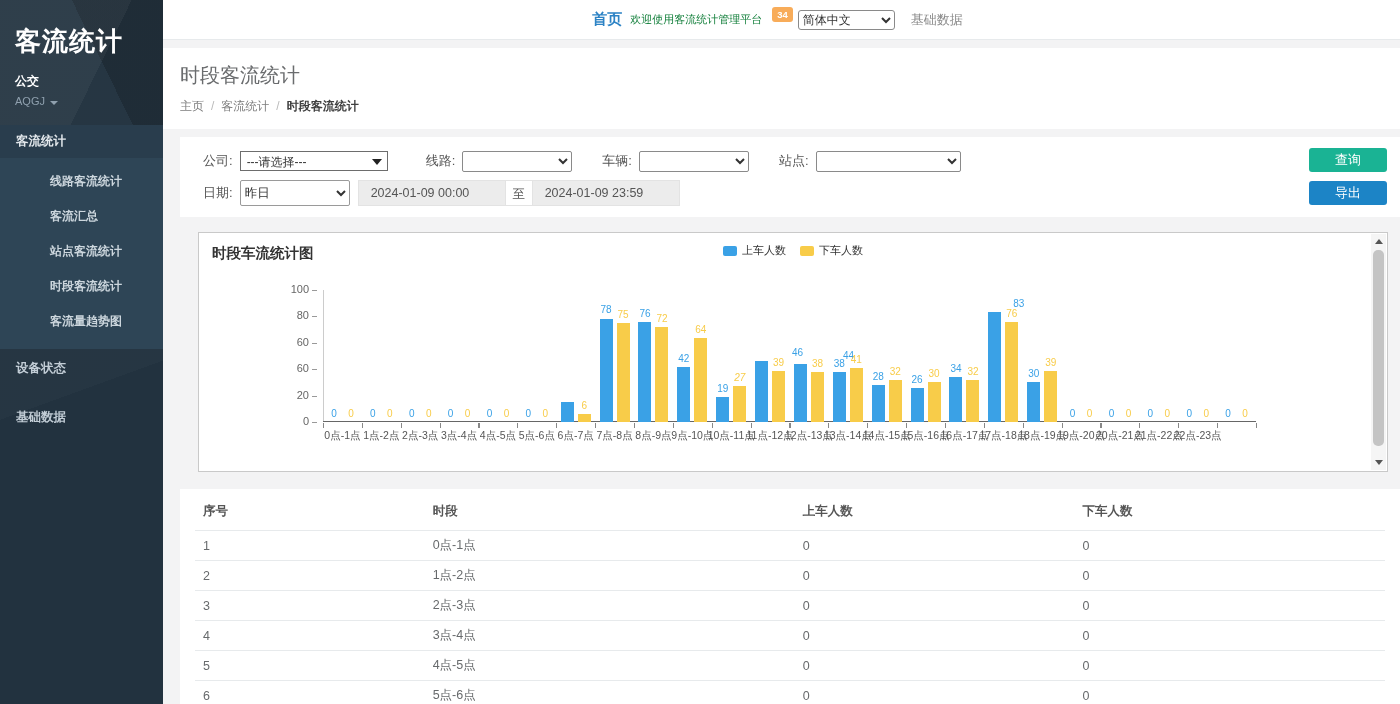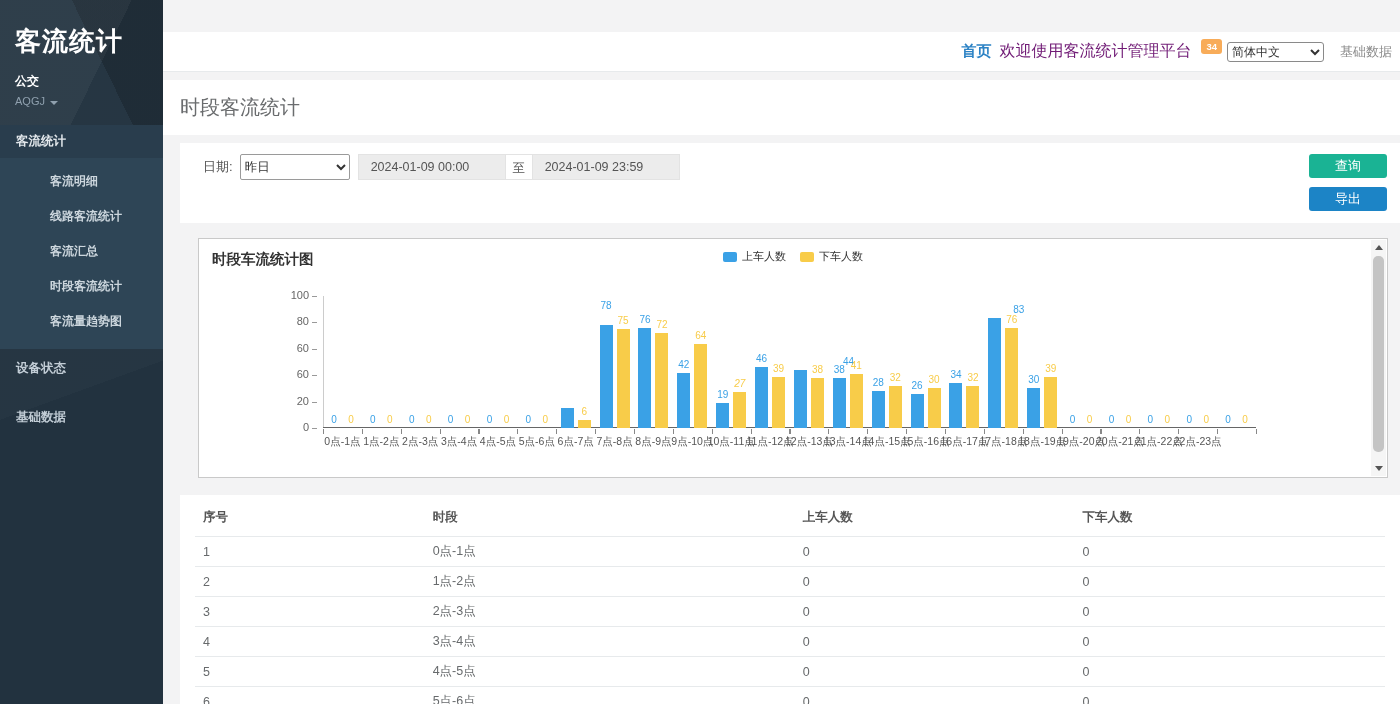--- a/index.html
+++ b/index.html
@@ -24,23 +24,23 @@
   .menu { position:relative; }
   .menu .section-head { background:#293d4d; padding:8px 0 8px 16px; font-size:12.5px; font-weight:bold; color:#e3e8ec; cursor:pointer; }
   .menu .submenu { background:#2e4556; padding:6px 0 10px; }
   .menu .submenu .sub-item { padding:9px 0 9px 50px; font-size:12px; font-weight:bold; color:#ccd6dd; cursor:pointer; }
   .menu .root-item { padding:11px 0 11px 16px; font-size:12.5px; font-weight:bold; color:#c2cdd6; cursor:pointer; }
   .menu .root-item + .root-item { margin-top:10px; }
 
   
   .main { flex:1; display:flex; flex-direction:column; min-width:0; }
   .topbar { height:40px; background:#ffffff; border-bottom:1px solid #e7eaec; flex:none;
-            display:flex; align-items:center; justify-content:flex-end; padding-right:8px;margin-top:32px; }
+            display:flex; align-items:center; justify-content:center; padding-right:8px; }
   .home-link { color:#2d83c5; font-size:15px; font-weight:bold; text-decoration:none; cursor:pointer; margin-right:8px; }
-  .welcome { color:#701a75; font-size:16px; margin-right:10px; }
+  .welcome { color:#15803d; font-size:11px; margin-right:10px; }
   .badge { background:#f8ac59; color:#fff; font-size:9.5px; font-weight:bold; border-radius:3px;
            padding:2px 5px; align-self:flex-start; margin-top:7px; margin-right:5px; cursor:pointer; }
   .lang-select { width:97px; height:20px; font-size:12px; color:#333; border:1px solid #8a8a8a; border-radius:3px; background:#fff; margin-right:16px; }
   .logout { color:#8a8a8a; font-size:13px; text-decoration:none; cursor:pointer; }
 
   .page-heading { background:#ffffff; margin-top:8px; padding:14px 0 14px 17px; }
   .page-heading h1 { font-size:20px; font-weight:normal; color:#6a6c6e; }
   .breadcrumb { margin-top:9px; font-size:12px; color:#7d7d7d; }
   .breadcrumb .sep { margin:0 7px; color:#bbb; }
   .breadcrumb b { color:#404040; }
@@ -112,23 +112,23 @@
     <div class="logo-area">
       <div class="logo">客流统计</div>
       <div class="org">公交</div>
       <div class="account">
         <span>AQGJ</span><span class="caret"></span>
       </div>
     </div>
     <nav class="menu" id="side-menu">
         <div class="section-head">客流统计</div>
         <div class="submenu">
-          <div class="sub-item">客流明细</div>
           <div class="sub-item">线路客流统计</div>
           <div class="sub-item">客流汇总</div>
+          <div class="sub-item">站点客流统计</div>
           <div class="sub-item">时段客流统计</div>
           <div class="sub-item">客流量趋势图</div>
         </div>
         <div class="root-item">设备状态</div>
         <div class="root-item">基础数据</div>
       </nav>
   </aside>
 
   <div class="main">
     <header class="topbar">
@@ -136,25 +136,41 @@
       <span class="welcome">欢迎使用客流统计管理平台</span>
       <span class="badge">34</span>
       <select class="lang-select">
         <option>简体中文</option>
       </select>
       <a class="logout">基础数据</a>
     </header>
 
     <div class="page-heading">
       <h1>时段客流统计</h1>
+      <div class="breadcrumb">
+        <span>主页</span><span class="sep">/</span><span>客流统计</span><span class="sep">/</span><b>时段客流统计</b>
+      </div>
     </div>
 
     <div class="content">
 
       <section class="filter-card">
+        <div class="frow">
+          <span class="flabel">公司:</span>
+          <div class="custom-select">
+            <span>---请选择---</span>
+            <span class="tri"></span>
+          </div>
+          <span class="flabel">线路:</span>
+          <select class="plain w110"><option></option></select>
+          <span class="flabel">车辆:</span>
+          <select class="plain w110"><option></option></select>
+          <span class="flabel">站点:</span>
+          <select class="plain w145"><option></option></select>
+        </div>
         <div class="frow">
           <span class="flabel">日期:</span>
           <select class="date-select"><option>昨日</option></select>
           <div class="date-field">2024-01-09 00:00</div>
           <div class="to-box">至</div>
           <div class="date-field">2024-01-09 23:59</div>
         </div>
         <button class="btn btn-query">查询</button>
         <button class="btn btn-export">导出</button>
       </section>
@@ -260,21 +276,21 @@
               </div>
               <div class="barwrap">
                 <div class="bar" style="height: 7.92px; background: rgb(248, 204, 73);"></div>
                 <div class="vlabel" style="bottom: 10.92px; color: rgb(248, 204, 73);">6</div>
               </div>
               <div class="xlabel">6点-7点</div>
             </div>
             <div class="group">
               <div class="barwrap">
                 <div class="bar" style="height: 102.96px; background: rgb(58, 161, 230);"></div>
-                <div class="vlabel" style="bottom: 117px; color: rgb(58, 161, 230); margin-top: 48px;">78</div>
+                <div class="vlabel" style="bottom: 107px; color: rgb(58, 161, 230); margin-top: 48px;">78</div>
               </div>
               <div class="barwrap">
                 <div class="bar" style="height: 99px; background: rgb(248, 204, 73);"></div>
                 <div class="vlabel" style="bottom: 102px; color: rgb(248, 204, 73);">75</div>
               </div>
               <div class="xlabel">7点-8点</div>
             </div>
             <div class="group">
               <div class="barwrap">
                 <div class="bar" style="height: 100.32px; background: rgb(58, 161, 230);"></div>
@@ -304,21 +320,21 @@
               </div>
               <div class="barwrap">
                 <div class="bar" style="height: 35.64px; background: rgb(248, 204, 73);"></div>
                 <div class="vlabel" style="bottom: 38.64px; color: rgb(248, 204, 73); font-style: italic;">27</div>
               </div>
               <div class="xlabel">10点-11点</div>
             </div>
             <div class="group">
               <div class="barwrap">
                 <div class="bar" style="height: 60.72px; background: rgb(58, 161, 230);"></div>
-                <div class="vlabel" style="bottom: 63.72px; color: rgb(58, 161, 230);">46</div>
+                <div class="vlabel" style="bottom: 63.72px; color: rgb(58, 161, 230); margin-left: 36px;">46</div>
               </div>
               <div class="barwrap">
                 <div class="bar" style="height: 51.48px; background: rgb(248, 204, 73);"></div>
                 <div class="vlabel" style="bottom: 54.48px; color: rgb(248, 204, 73);">39</div>
               </div>
               <div class="xlabel">11点-12点</div>
             </div>
             <div class="group">
               <div class="barwrap">
                 <div class="bar" style="height: 58.08px; background: rgb(58, 161, 230);"></div>

